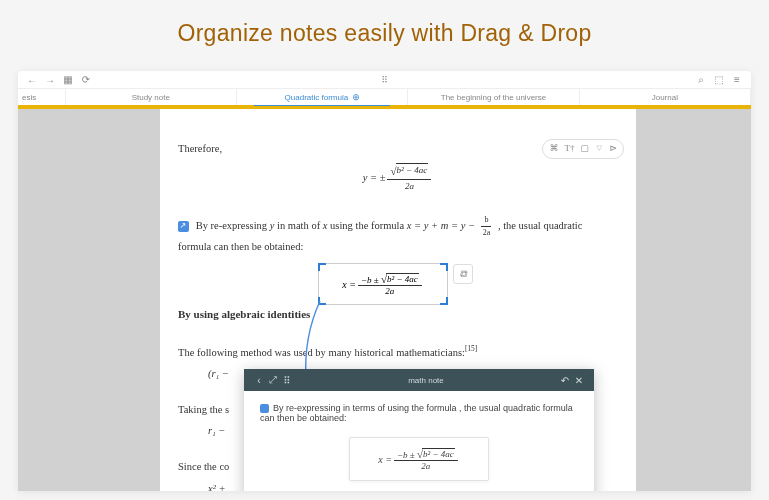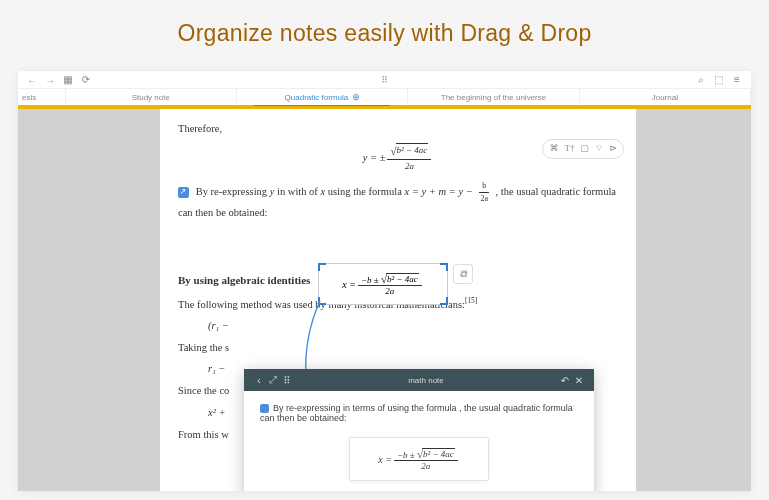--- a/index.html
+++ b/index.html
@@ -12,21 +12,21 @@
 .tb-icon { width: 12px; height: 12px; display: flex; align-items: center; justify-content: center; color: #888; font-size: 10px; }
 .grid-icon-center { position: absolute; left: 50%; transform: translateX(-50%); font-size: 9px; color: #888; }
 .tabs { display: flex; height: 20px; border-bottom: 4px solid #eab308; font-size: 8px; }
 .tab { flex: 1; display: flex; align-items: center; justify-content: center; color: #888; border-right: 1px solid #eee; position: relative; cursor: pointer; }
 .tab:first-child { flex: 0.25; justify-content: flex-start; padding-left: 4px; }
 .tab.active { color: #3b8dd4; }
 .tab.active::after { content: ''; position: absolute; bottom: -1px; left: 10%; right: 10%; height: 1.5px; background: #3b8dd4; }
 .tab .plus { margin-left: 4px; color: #3b8dd4; font-size: 9px; }
 .content-scrim { position: absolute; top: 38px; left: 0; right: 0; bottom: 0; background: rgba(0,0,0,0.18); }
 .doc-content { position: absolute; top: 38px; left: 142px; right: 115px; bottom: 0; background: #fff; padding: 12px 18px; font-family: Georgia, serif; font-size: 10.5px; color: #333; line-height: 1.5; }
-.doc-content p { margin-bottom: 6px; }
+.doc-content p { margin-bottom: 6px; margin-top: 20px; }
 .doc-content .formula { text-align: center; font-style: italic; margin: 6px 0; }
 .doc-content .section-heading { font-weight: bold; margin: 14px 0 6px; font-size: 11px; }
 .anchor-box { display: inline-block; width: 11px; height: 11px; background: #4b8de0; border-radius: 2px; vertical-align: middle; margin-right: 4px; position: relative; }
 .anchor-box::after { content: '↗'; color: #fff; font-size: 8px; position: absolute; top: -1px; left: 1.5px; }
 .formula-float { display: flex; align-items: center; font-style: italic; white-space: nowrap; justify-content: center; }
 .frac { display: inline-flex; flex-direction: column; align-items: center; vertical-align: middle; font-size: 9px; margin: 0 2px; }
 .frac .num { border-bottom: 1px solid #333; padding: 0 3px; }
 .frac .den { padding: 0 3px; }
 .sqrt { display: inline-flex; align-items: flex-start; }
 .sqrt::before { content: '√'; font-size: 11px; margin-right: -1px; }
@@ -99,21 +99,21 @@
       <span>y = ±</span>
       <span class="frac">
           <span class="num"><span class="sqrt">
               <span>b² − 4ac</span>
             </span></span>
           <span class="den">2a</span>
         </span>
     </div>
     <p>
       <span class="anchor-box"></span>
-      <span>By re-expressing </span><i>y</i><span> in with of </span><i>x</i><span> using the formula </span><i>x = y + m = y − </i><span class="frac" style="display:inline-flex;vertical-align:middle;font-size:8px;">
+      <span>By re-expressing </span><i>y</i><span> in math of </span><i>x</i><span> using the formula </span><i>x = y + m = y − </i><span class="frac" style="display:inline-flex;vertical-align:middle;font-size:8px;">
           <span class="num">b</span>
           <span class="den">2a</span>
         </span><span> , the usual quadratic formula can then be obtained:</span>
     </p>
     <br><br>
     <div class="section-heading">By using algebraic identities</div>
     <p><span>The following method was used by many historical mathematicians:</span><sup>[15]</sup></p>
     <div class="formula" style="text-align:left;padding-left:30px;">(r₁ −</div>
     <p>Taking the s</p>
     <div class="formula" style="text-align:left;padding-left:30px;">r₁ −</div>

